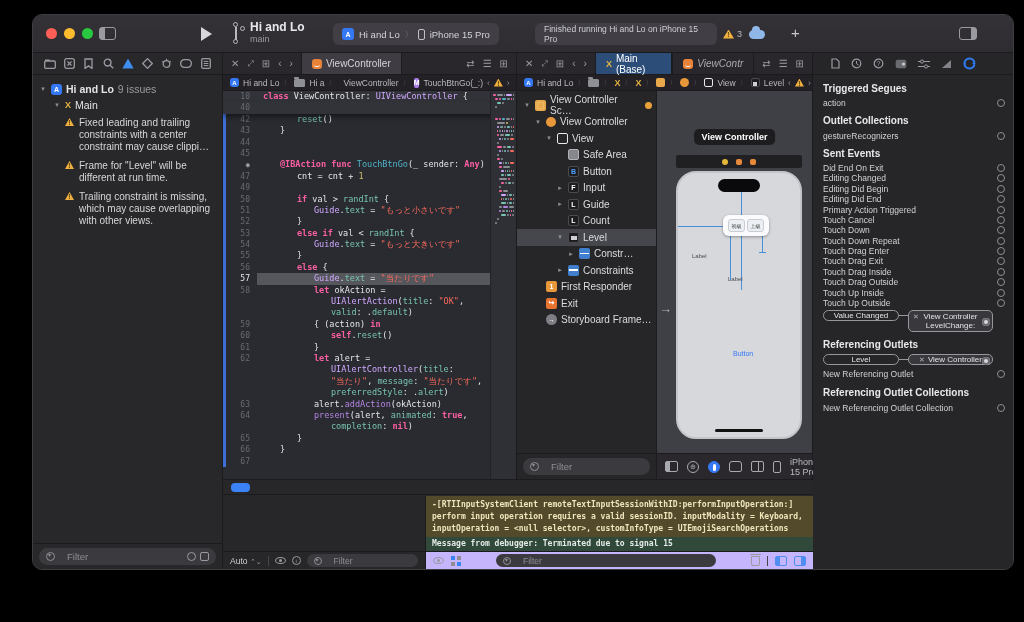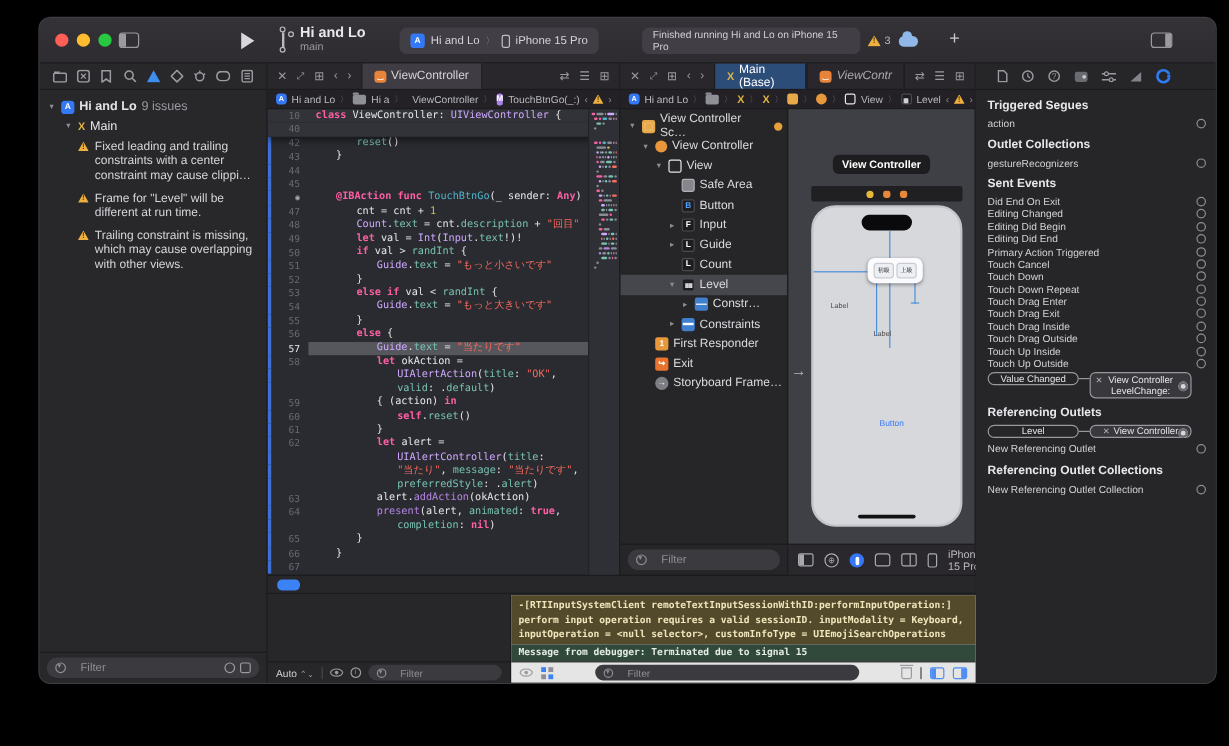--- a/index.html
+++ b/index.html
@@ -161,21 +161,21 @@
 .debug-bar{height:15px;border-bottom:1px solid #1b1b1d;display:flex;align-items:center;padding:0 8px}
 .bp-btn{width:19px;height:9px;background:#3c82f7;border-radius:4px}
 .debug-body{position:absolute;left:0;top:16px;right:0;bottom:0;display:flex}
 .vars{width:203px;border-right:1px solid #1b1b1d;display:flex;flex-direction:column}
 .vars-space{flex:1}
 .vars-bar{height:18px;border-top:1px solid #1b1b1d;display:flex;align-items:center;gap:6px;padding:0 7px;font-size:8.5px;color:#cfcfd4}
 .vbar-sep{width:1px;height:10px;background:#46464a}
 .eye-ico{width:11px;height:7px;border:1.2px solid #9a9aa0;border-radius:50%;position:relative}
 .eye-ico::after{content:"";position:absolute;left:3px;top:1.2px;width:3px;height:3px;background:#9a9aa0;border-radius:50%}
 .info-ico{width:9px;height:9px;border:1px solid #9a9aa0;border-radius:50%;font-size:6px;color:#9a9aa0;display:flex;align-items:center;justify-content:center}
-.console{flex:1;display:flex;flex-direction:column;background:#e5e5e5;min-width:0}
+.console{flex:1;display:flex;flex-direction:column;background:#c4b5fd;min-width:0}
 .con-warn{background:#53492b;color:#f0e6bc;font-family:"DejaVu Sans Mono",monospace;font-size:8px;font-weight:bold;padding:3px 6px;line-height:12px;white-space:pre;overflow:hidden}
 .con-note{background:#31493b;color:#e4ece6;font-family:"DejaVu Sans Mono",monospace;font-size:8px;font-weight:bold;padding:2px 6px;line-height:10px;white-space:pre}
 .con-space{flex:1}
 .con-bar{height:18px;border-top:1px solid #1b1b1d;display:flex;align-items:center;gap:7px;padding:0 7px}
 .tiles-ico{width:10px;height:10px;position:relative}
 .tiles-ico::before{content:"";position:absolute;left:0;top:0;width:4px;height:4px;background:#3c82f7}
 .tiles-ico::after{content:"";position:absolute;right:0;bottom:0;width:4px;height:4px;background:#3c82f7;box-shadow:-6px 0 0 #8e8e94,0 -6px 0 #8e8e94}
 .trash-ico{width:9px;height:10px;border:1.2px solid #9a9aa0;border-radius:0 0 2px 2px;position:relative}
 .trash-ico::before{content:"";position:absolute;left:-2px;top:-3px;width:11px;height:1.5px;background:#9a9aa0}
 .pane-ico{width:12px;height:10px;border:1.3px solid #4f8df0;border-radius:2px;position:relative}
@@ -380,26 +380,21 @@
           </div>
           <div class="code-line chg">
             <span class="gut"><span class="well">◉</span></span>
             <span class="txt" style="padding-left: 23px;"><span class="tk-k">@IBAction </span><span class="tk-k">func </span><span class="tk-f">TouchBtnGo</span><span class="tk-p">(_ sender: </span><span class="tk-k">Any</span><span class="tk-p">) {</span></span>
           </div>
           <div class="code-line chg">
             <span class="gut">47</span>
             <span class="txt" style="padding-left: 40px;"><span class="tk-p">cnt = cnt + </span><span class="tk-n">1</span></span>
           </div>
           <div class="code-line chg">
-            <span class="gut">48</span>
-            <span class="txt" style="padding-left: 40px;"><span class="tk-g">Count</span><span class="tk-p">.</span><span class="tk-m">text</span><span class="tk-p"> = cnt.</span><span class="tk-m">description</span><span class="tk-p"> + </span><span class="tk-s">"回目"</span></span>
-          </div>
-          <div class="code-line chg">
             <span class="gut">49</span>
-            <span class="txt" style="padding-left: 40px;"><span class="tk-k">let </span><span class="tk-p">val = </span><span class="tk-g">Int</span><span class="tk-p">(</span><span class="tk-g">Input</span><span class="tk-p">.</span><span class="tk-m">text</span><span class="tk-p">!)!</span></span>
           </div>
           <div class="code-line chg">
             <span class="gut">50</span>
             <span class="txt" style="padding-left: 40px;"><span class="tk-k">if </span><span class="tk-p">val &gt; </span><span class="tk-m">randInt</span><span class="tk-p"> {</span></span>
           </div>
           <div class="code-line chg">
             <span class="gut">51</span>
             <span class="txt" style="padding-left: 57px;"><span class="tk-g">Guide</span><span class="tk-p">.</span><span class="tk-m">text</span><span class="tk-p"> = </span><span class="tk-s">"もっと小さいです"</span></span>
           </div>
           <div class="code-line chg">

